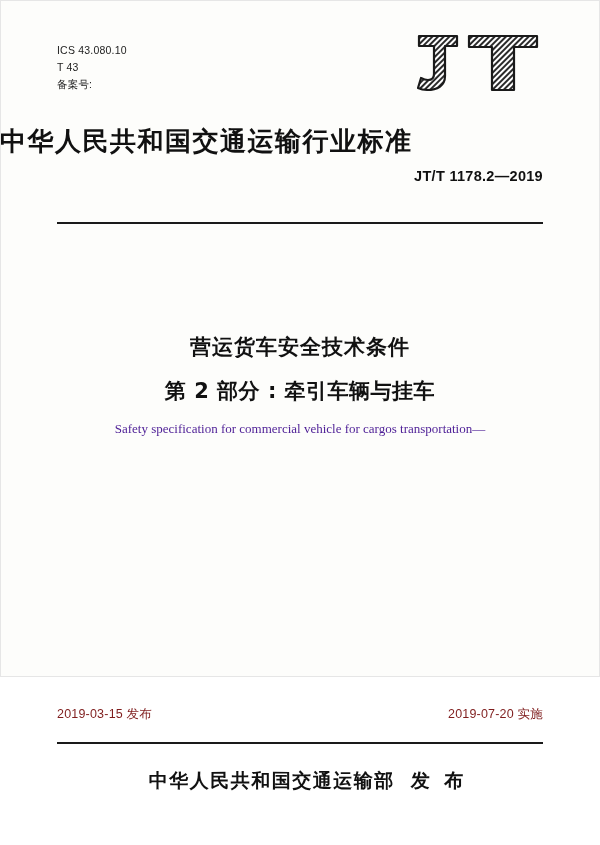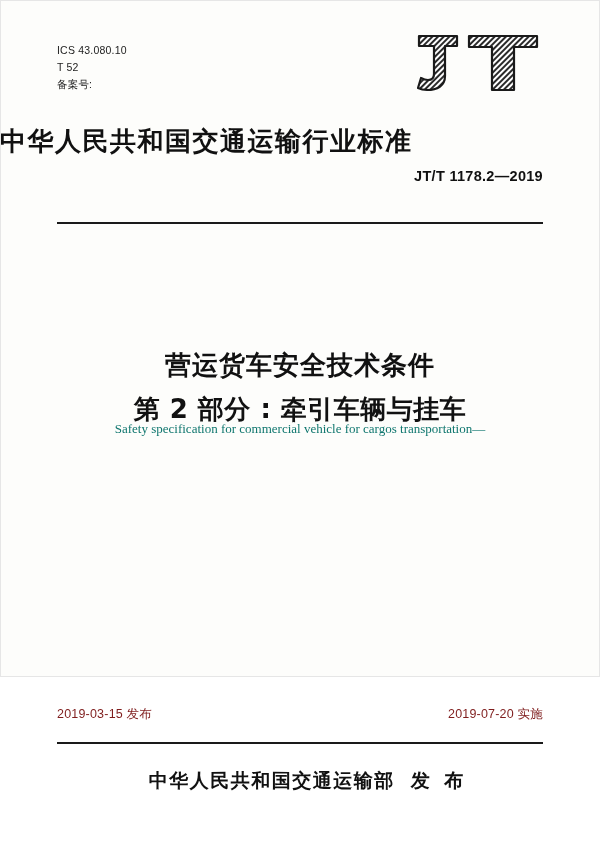--- a/index.html
+++ b/index.html
@@ -82,42 +82,42 @@
     width: 486px;
     background: #1a1a1a;
   }
   .rule-top { top: 222px; height: 2px; }
   .rule-bottom { top: 742px; height: 2px; }
 
   
   .title-zh {
     position: absolute;
     left: 0;
-    top: 348px;
+    top: 330px;
     width: 600px;
     text-align: center;
     font-family: "DejaVu Sans", sans-serif;
     font-weight: bold;
-    font-size: 26px;
+    font-size: 21px;
     line-height: 34px;
     letter-spacing: 1px;
     color: #111;
   }
   .title-zh .line2 { letter-spacing: 0.5px; margin-top: 10px; }
 
   .title-en {
     position: absolute;
     left: 0;
     top: 418px;
     width: 600px;
     text-align: center;
     font-family: "Liberation Serif", serif;
     font-size: 13px;
     line-height: 22px;
-    color: #0f766e;
+    color: #4c1d95;
   }
 
   
   .dates {
     position: absolute;
     left: 57px;
     top: 706px;
     width: 486px;
     display: flex;
     justify-content: space-between;
@@ -153,21 +153,21 @@
     pointer-events: none;
   }
 </style>
 </head>
 <body>
 
 <div class="page">
 
   <div class="meta">
     <div>ICS 43.080.10</div>
-    <div>T 52</div>
+    <div>T 43</div>
     <div>备案号:</div>
   </div>
 
   <div class="logo">
     <svg width="130" height="62" viewBox="0 0 130 62" xmlns="http://www.w3.org/2000/svg">
       <defs>
         <pattern id="hatch" width="4" height="4" patternUnits="userSpaceOnUse" patternTransform="rotate(45)">
           <rect width="4" height="4" fill="#ffffff"></rect>
           <rect width="2" height="4" fill="#2a2a2a"></rect>
         </pattern>

